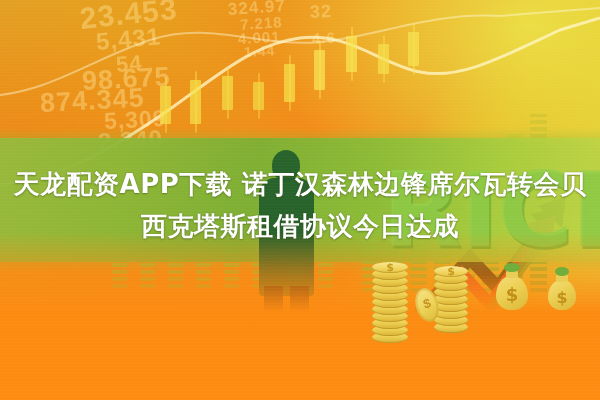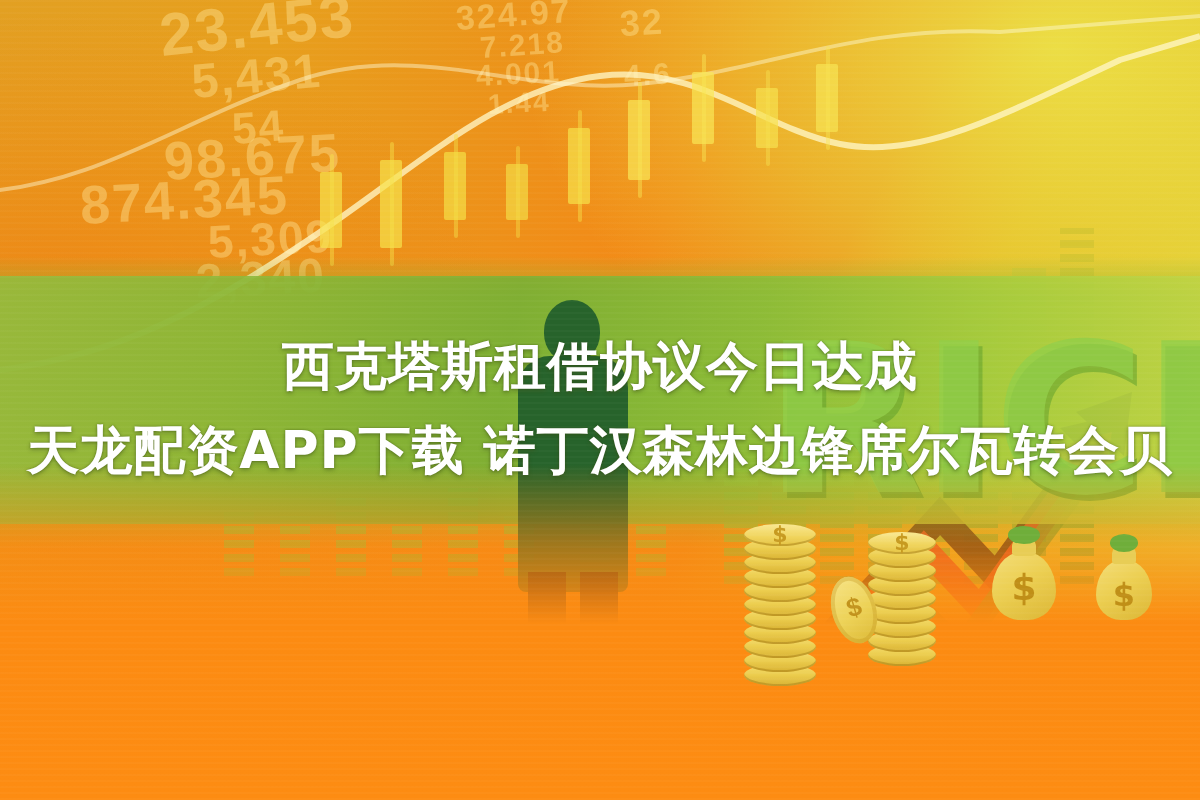--- a/index.html
+++ b/index.html
@@ -272,18 +272,18 @@
       <div class="bagneck" style="left: 505.6px; top: 269px; width: 12.8px; height: 9px;"></div>
       <div class="bagtie" style="left: 503.68px; top: 263px; width: 16.64px; height: 9px;"></div>
       <div style="position: absolute; left: 496px; top: 284px; width: 32px; text-align: center; color: rgb(192, 143, 23); font-weight: 700; font-size: 18px; font-family: &quot;DejaVu Sans&quot;, sans-serif;">$</div>
       <div class="bag" style="left: 548px; top: 280px; width: 28px; height: 30px;"></div>
       <div class="bagneck" style="left: 556.4px; top: 273px; width: 11.2px; height: 9px;"></div>
       <div class="bagtie" style="left: 554.72px; top: 267px; width: 14.56px; height: 9px;"></div>
       <div style="position: absolute; left: 548px; top: 288px; width: 28px; text-align: center; color: rgb(192, 143, 23); font-weight: 700; font-size: 16px; font-family: &quot;DejaVu Sans&quot;, sans-serif;">$</div>
     </div>
 
   <div id="headline">
+    <span class="ln">天龙配资APP下载 诺丁汉森林边锋席尔瓦转会贝</span>
     <span class="ln">西克塔斯租借协议今日达成</span>
-    <span class="ln">天龙配资APP下载 诺丁汉森林边锋席尔瓦转会贝</span>
   </div>
 
   <div id="grain"></div>
 </div>
 
 </body></html>

